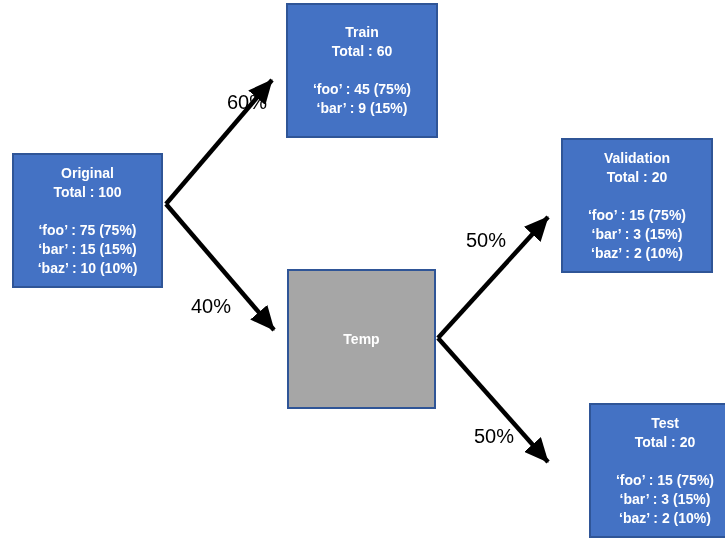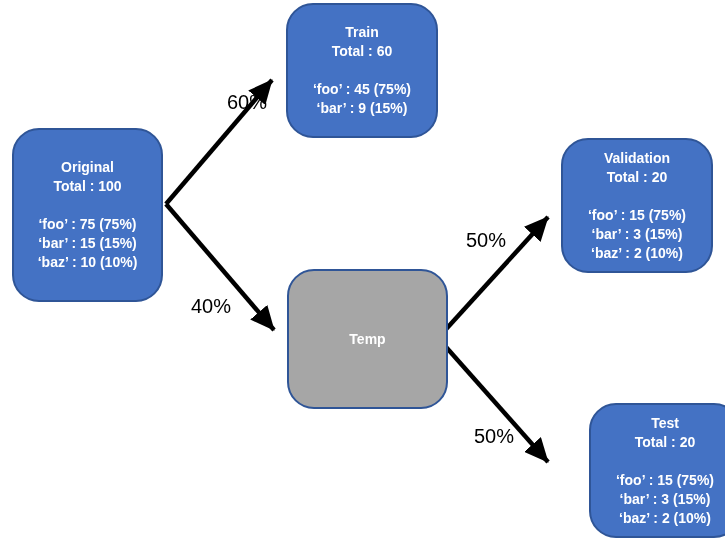--- a/index.html
+++ b/index.html
@@ -20,21 +20,20 @@
     box-sizing: border-box;
     display: flex;
     flex-direction: column;
     justify-content: center;
     align-items: center;
     text-align: center;
     color: #ffffff;
     font-weight: bold;
     font-size: 14px;
     line-height: 19px;
-    border-radius: 27px;
   }
   .node.blue {
     background: #4472C4;
     border: 2px solid #2F5597;
   }
   .node.gray {
     background: #A6A6A6;
     border: 2px solid #2F5597;
   }
   .node .spacer {
@@ -47,25 +46,25 @@
     color: #000000;
     white-space: nowrap;
   }
   svg.arrows {
     position: absolute;
     left: 0;
     top: 0;
     pointer-events: none;
   }
   
-  .node-original   { left: 12px;  top: 128px; width: 151px; height: 174px; }
+  .node-original   { left: 12px;  top: 153px; width: 151px; height: 135px; }
   .node-train      { left: 286px; top: 3px;   width: 152px; height: 135px; }
   .node-validation { left: 561px; top: 138px; width: 152px; height: 135px; }
   .node-test       { left: 561px; top: 403px; width: 152px; height: 135px; margin-left: 28px; }
-  .node-temp       { left: 287px; top: 269px; width: 161px; height: 140px; }
+  .node-temp       { left: 287px; top: 269px; width: 149px; height: 140px; }
   
   .label-0 { left: 210px; top: 102px; margin-left: 37px; }
   .label-1 { left: 211px; top: 306px; }
   .label-2 { left: 486px; top: 240px; }
   .label-3 { left: 494px; top: 436px; }
 </style>
 </head>
 <body>
 
 <div class="canvas">

